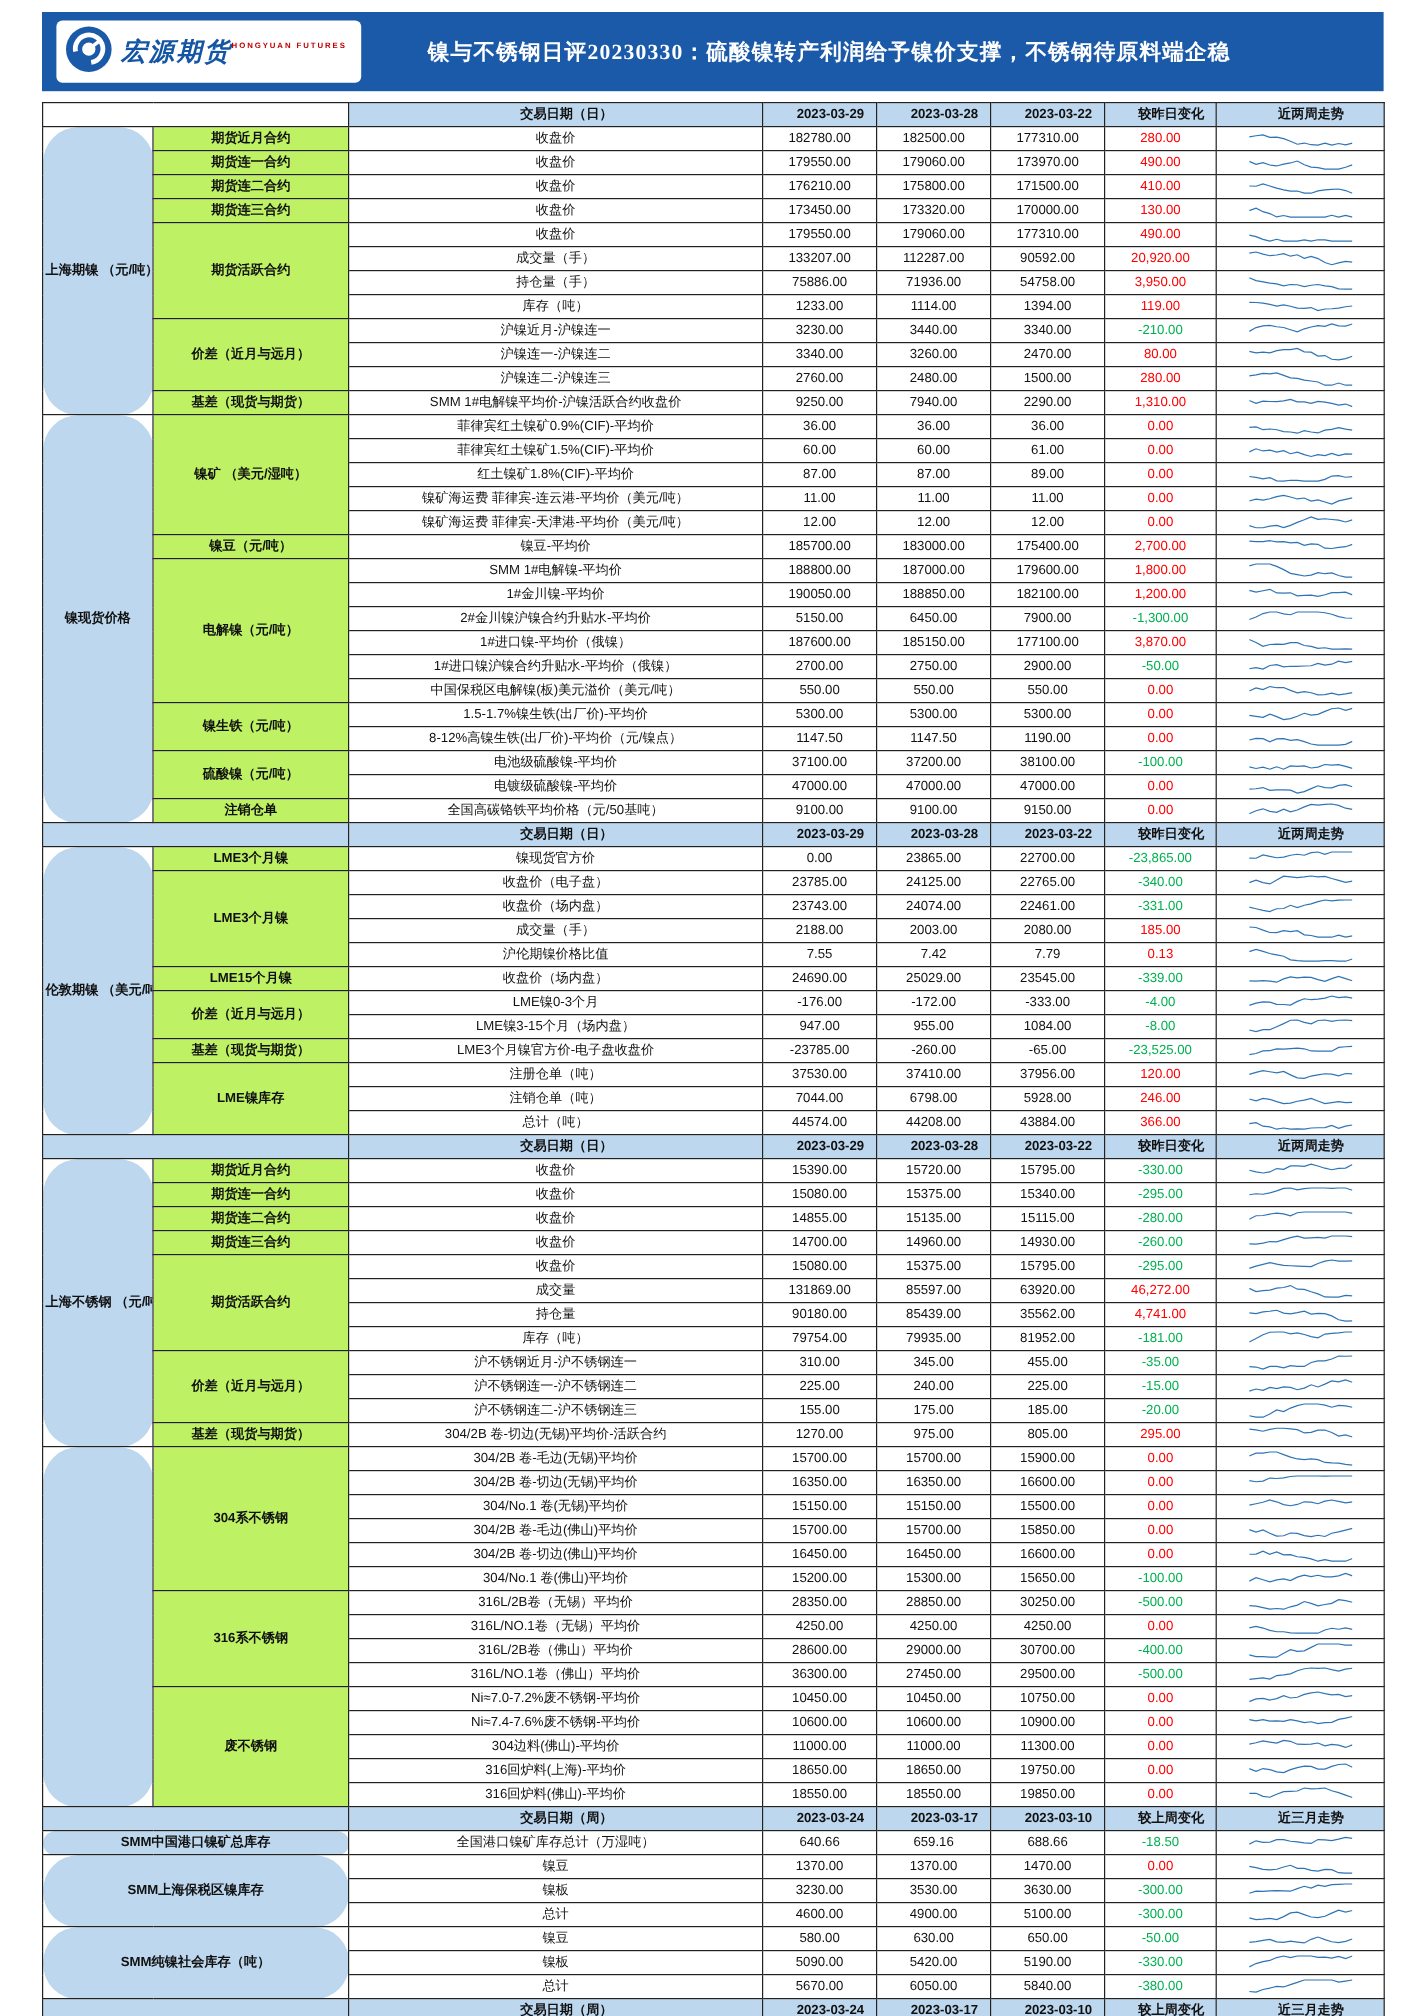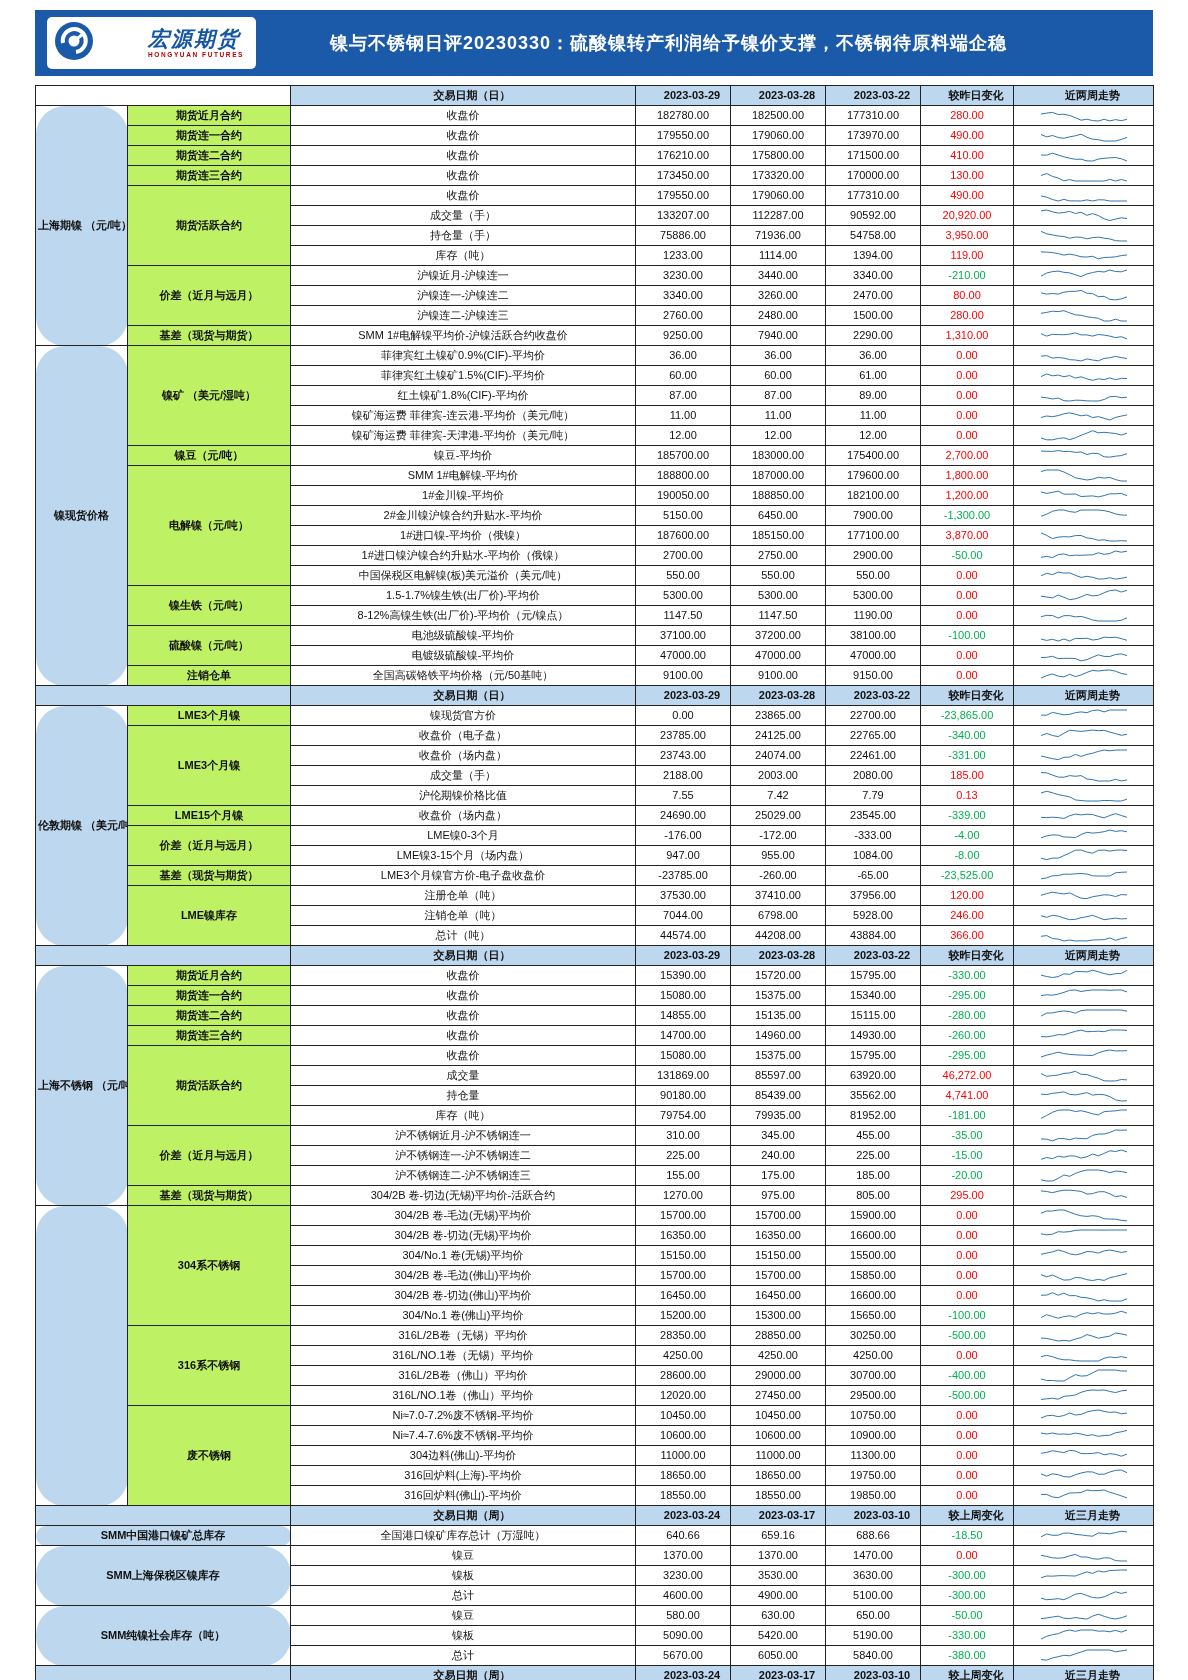--- a/index.html
+++ b/index.html
@@ -10,26 +10,26 @@
   .page{padding:10px 35px 0 35px;box-sizing:border-box;}
   
   .banner{
     height:66px;background:#1A5AA8;display:flex;align-items:center;
     padding:0 12px;box-sizing:border-box;width:1118px;
   }
   .logo{
     background:#ffffff;border-radius:5px;display:flex;align-items:center;
     gap:7px;padding:4px 12px 4px 7px;height:52px;box-sizing:border-box;flex:0 0 auto;
   }
-  .logo-text{display:flex;flex-direction:column;line-height:1;margin-left:47px;}
+  .logo-text{display:flex;flex-direction:row;line-height:1;}
   .logo-cn{color:#1455A4;font-weight:bold;font-style:italic;font-size:21px;letter-spacing:2px;}
   .logo-en{color:#C00000;font-size:6.5px;letter-spacing:1.6px;margin-top:3px;font-weight:bold;}
   .banner-title{
     flex:1;text-align:center;color:#ffffff;font-weight:bold;font-size:18px;
-    font-family:Liberation Sans, sans-serif;letter-spacing:1px;padding-right:60px;
+    font-family:Liberation Serif, serif;letter-spacing:1px;padding-right:60px;
   }
   
   table.report{
     border-collapse:collapse;table-layout:fixed;width:1118px;margin-top:9px;
   }
   table.report td{
     border:1px solid #222;height:19px;padding:0 2px;font-size:11px;
     text-align:center;vertical-align:middle;overflow:hidden;white-space:nowrap;
     line-height:1.05;color:#111;
   }
@@ -888,21 +888,21 @@
           <td class="val">30700.00</td>
           <td class="chg down">-400.00</td>
           <td class="spark">
             <svg width="86" height="13" viewBox="0 0 86 13">
               <polyline points="0.0,10.0 5.7,11.5 11.5,11.5 17.2,12.0 22.9,12.0 28.7,8.7 34.4,5.7 40.1,7.1 45.9,6.7 51.6,3.8 57.3,1.0 63.1,1.0 68.8,1.0 74.5,1.0 80.3,2.0 86.0,2.0" fill="none" stroke="#2E74B5" stroke-width="1"></polyline>
             </svg>
           </td>
         </tr>
         <tr>
           <td class="ind">316L/NO.1卷（佛山）平均价</td>
-          <td class="val">12020.00</td>
+          <td class="val">36300.00</td>
           <td class="val">27450.00</td>
           <td class="val">29500.00</td>
           <td class="chg down">-500.00</td>
           <td class="spark">
             <svg width="86" height="13" viewBox="0 0 86 13">
               <polyline points="0.0,10.5 5.7,9.8 11.5,9.2 17.2,10.2 22.9,7.3 28.7,6.8 34.4,5.9 40.1,3.3 45.9,1.6 51.6,1.0 57.3,1.3 63.1,1.0 68.8,2.4 74.5,3.6 80.3,1.9 86.0,1.2" fill="none" stroke="#2E74B5" stroke-width="1"></polyline>
             </svg>
           </td>
         </tr>
         <tr>

